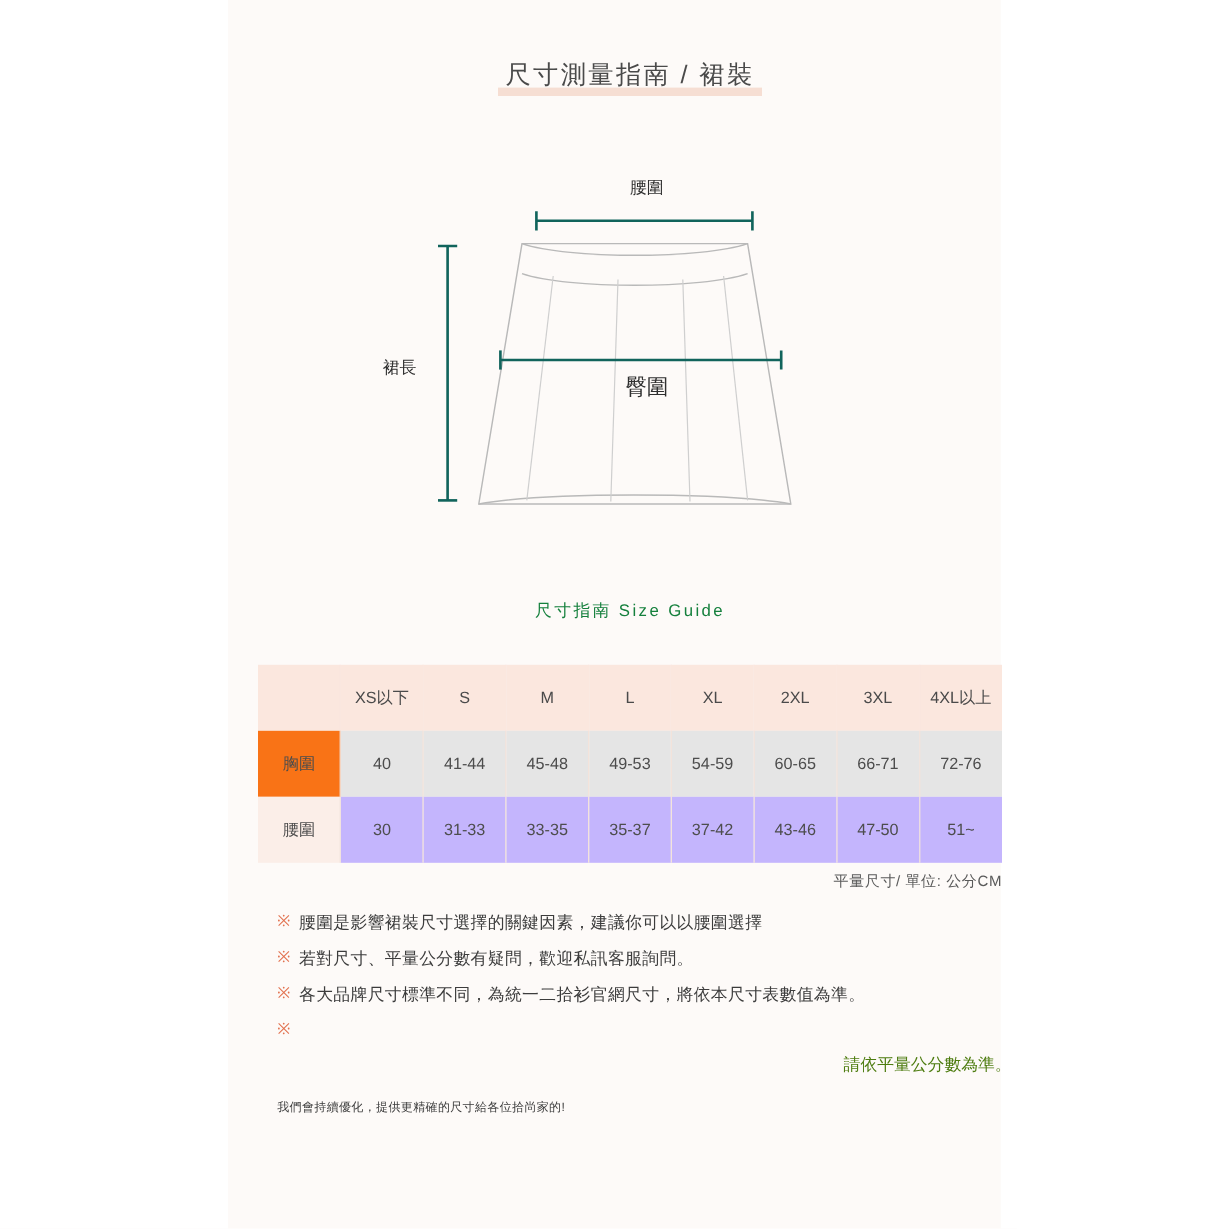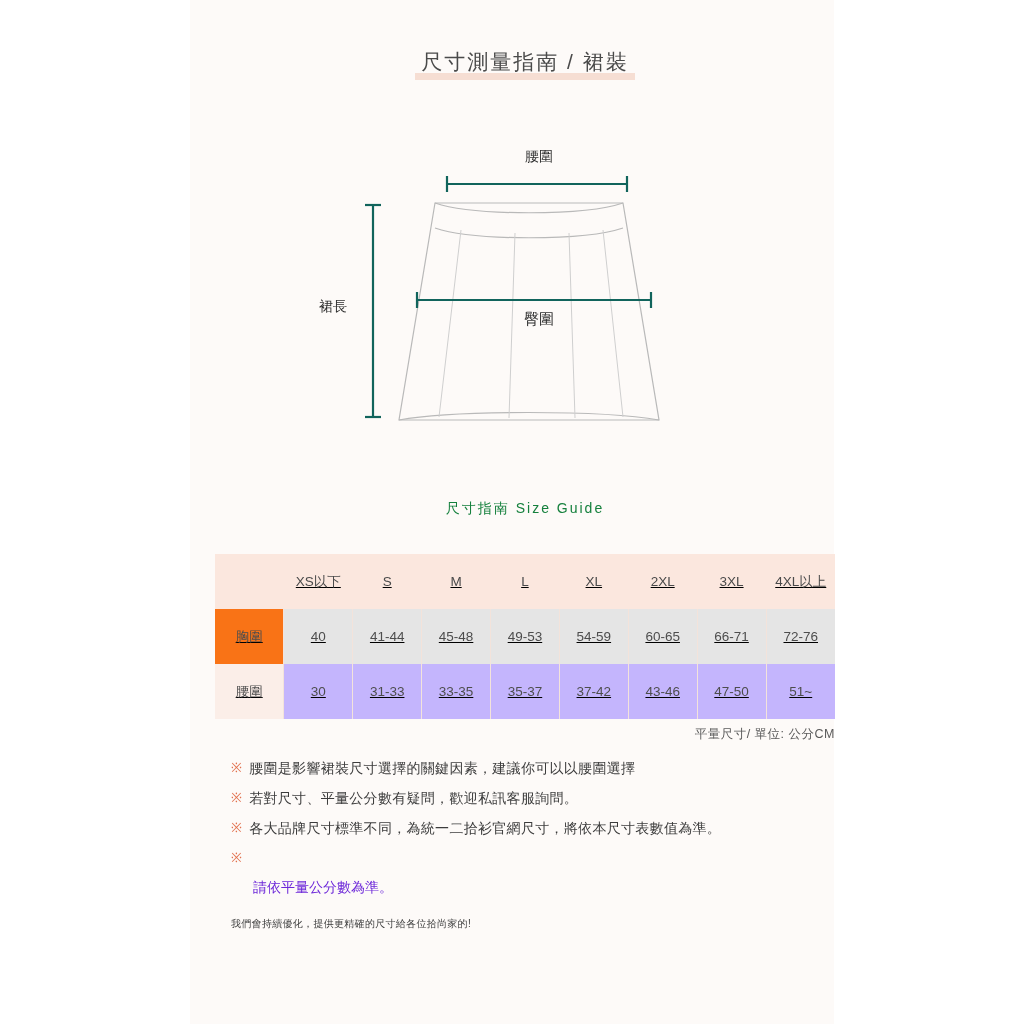--- a/index.html
+++ b/index.html
@@ -70,21 +70,20 @@
     font-size: 14px;
     color: #15803d;
     letter-spacing: 2px;
   }
 
   
   .table-wrap {
     position: absolute;
     left: 12px; top: 554px;
     width: 620px;
-    text-decoration: underline;
   }
   table.size-table {
     width: 620px;
     border-collapse: collapse;
     table-layout: fixed;
   }
   table.size-table td, table.size-table th {
     height: 55px;
     text-align: center;
     vertical-align: middle;
@@ -131,23 +130,24 @@
   }
   .note-mark {
     color: #e2714f;
     margin-right: 7px;
     font-size: 13px;
     line-height: 1.55;
   }
   .note-indent {
     padding-left: 22px;
     font-size: 14px;
-    color: #6d28d9;
+    color: #4d7c0f;
     margin-bottom: 9px;
     line-height: 1.5;
+    text-align: right;
   }
   .note-plain {
     font-size: 10px;
     color: #3c3c3c;
     margin-top: 18px;
     line-height: 1.5;
     letter-spacing: .3px;
   }
 </style>
 </head>
@@ -196,21 +196,21 @@
           <line x1="448" y1="172" x2="448" y2="188"></line>
         </g>
 
         <g stroke="#11645c" stroke-width="2.2">
           <line x1="170" y1="85" x2="170" y2="297"></line>
           <line x1="162" y1="85" x2="178" y2="85"></line>
           <line x1="162" y1="297" x2="178" y2="297"></line>
         </g>
       </svg>
       <div style="position:absolute; left:296px; top:28px; width:80px; text-align:center; font-size:14px; color:#2f2f2f;">腰圍</div>
-      <div style="position:absolute; left:296px; top:190px; width:80px; text-align:center; font-size:15px; color:#2f2f2f;">臀圍</div>
+      <div style="position:absolute; left:296px; top:190px; width:80px; text-align:center; font-size:18px; color:#2f2f2f;">臀圍</div>
       <div style="position:absolute; left:100px; top:178px; width:60px; text-align:center; font-size:14px; color:#2f2f2f;">裙長</div>
     </div>
 
     <div class="sg-heading">尺寸指南 Size Guide</div>
 
     <div class="table-wrap">
       <table class="size-table">
         <tbody>
           <tr class="head-row">
             <td class="rowlabel"></td>

